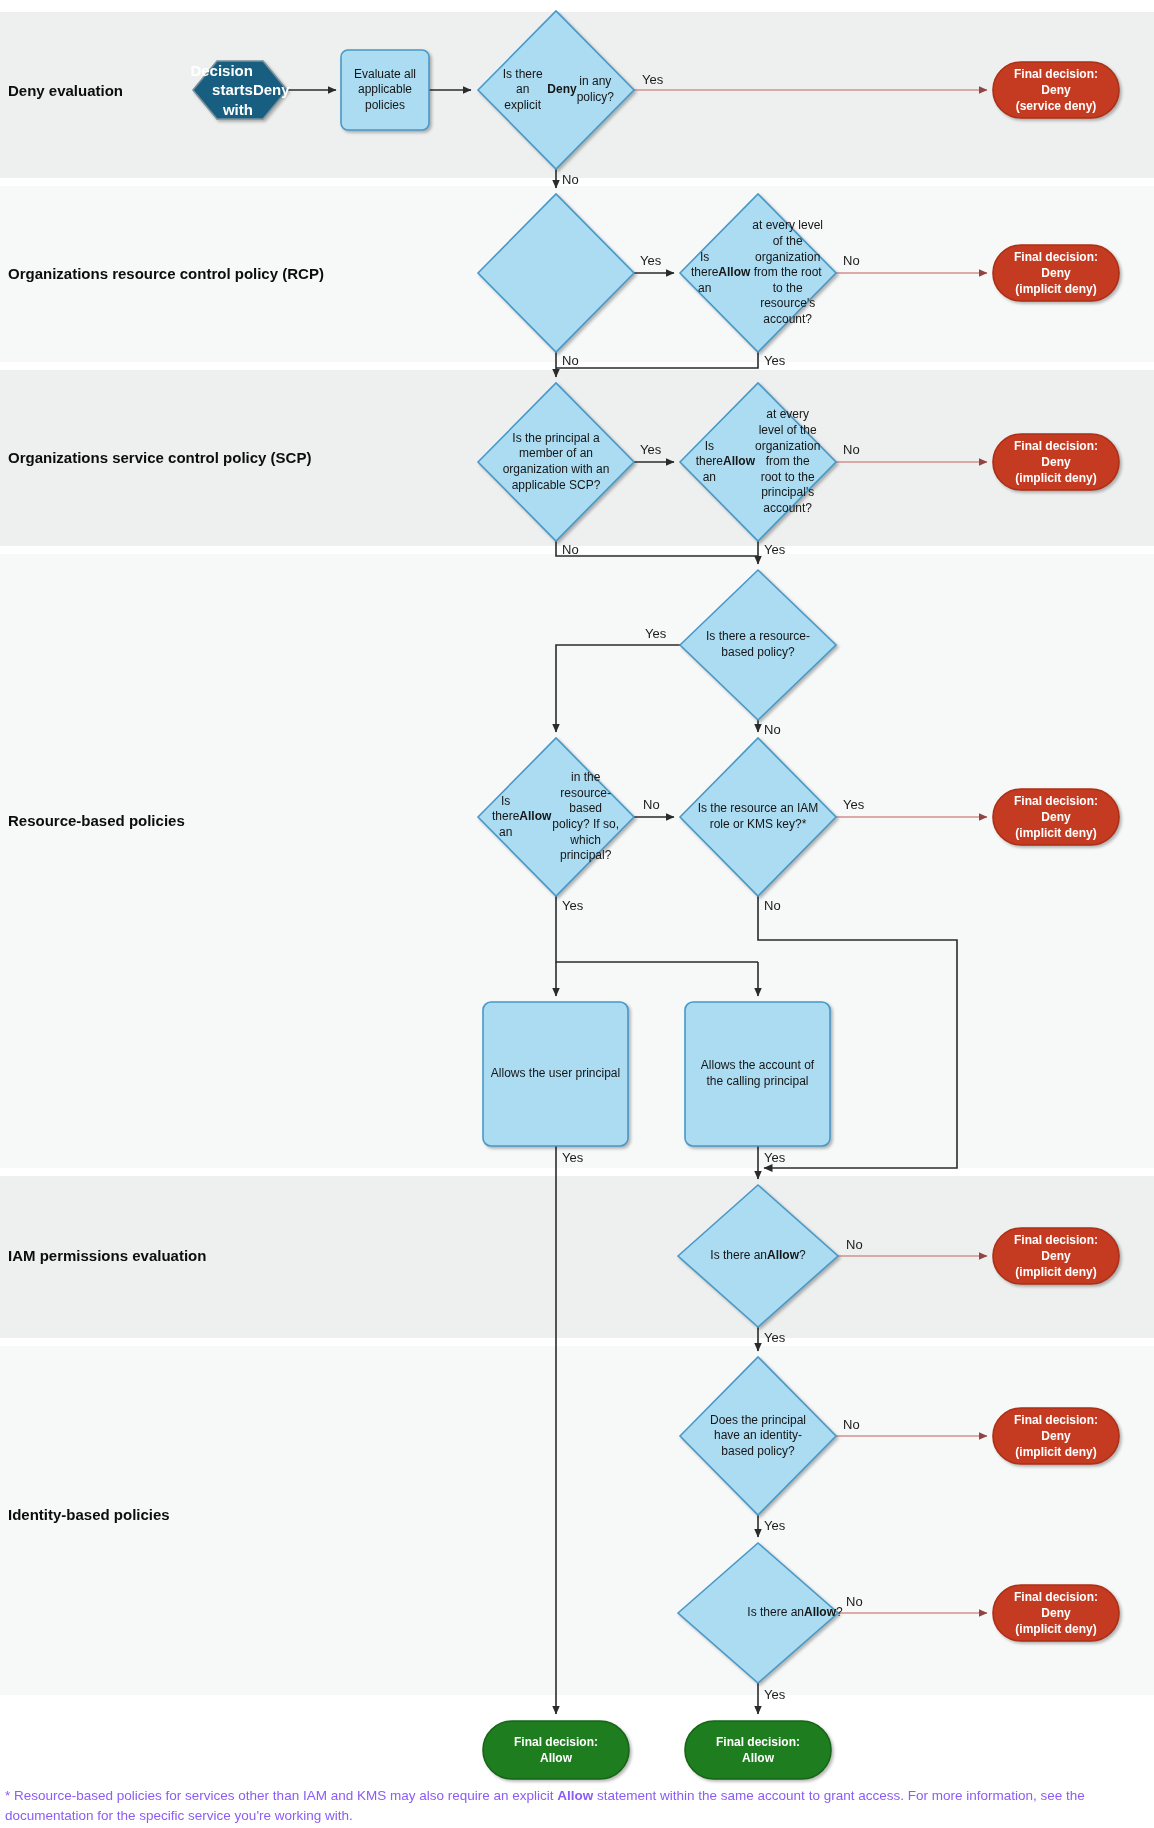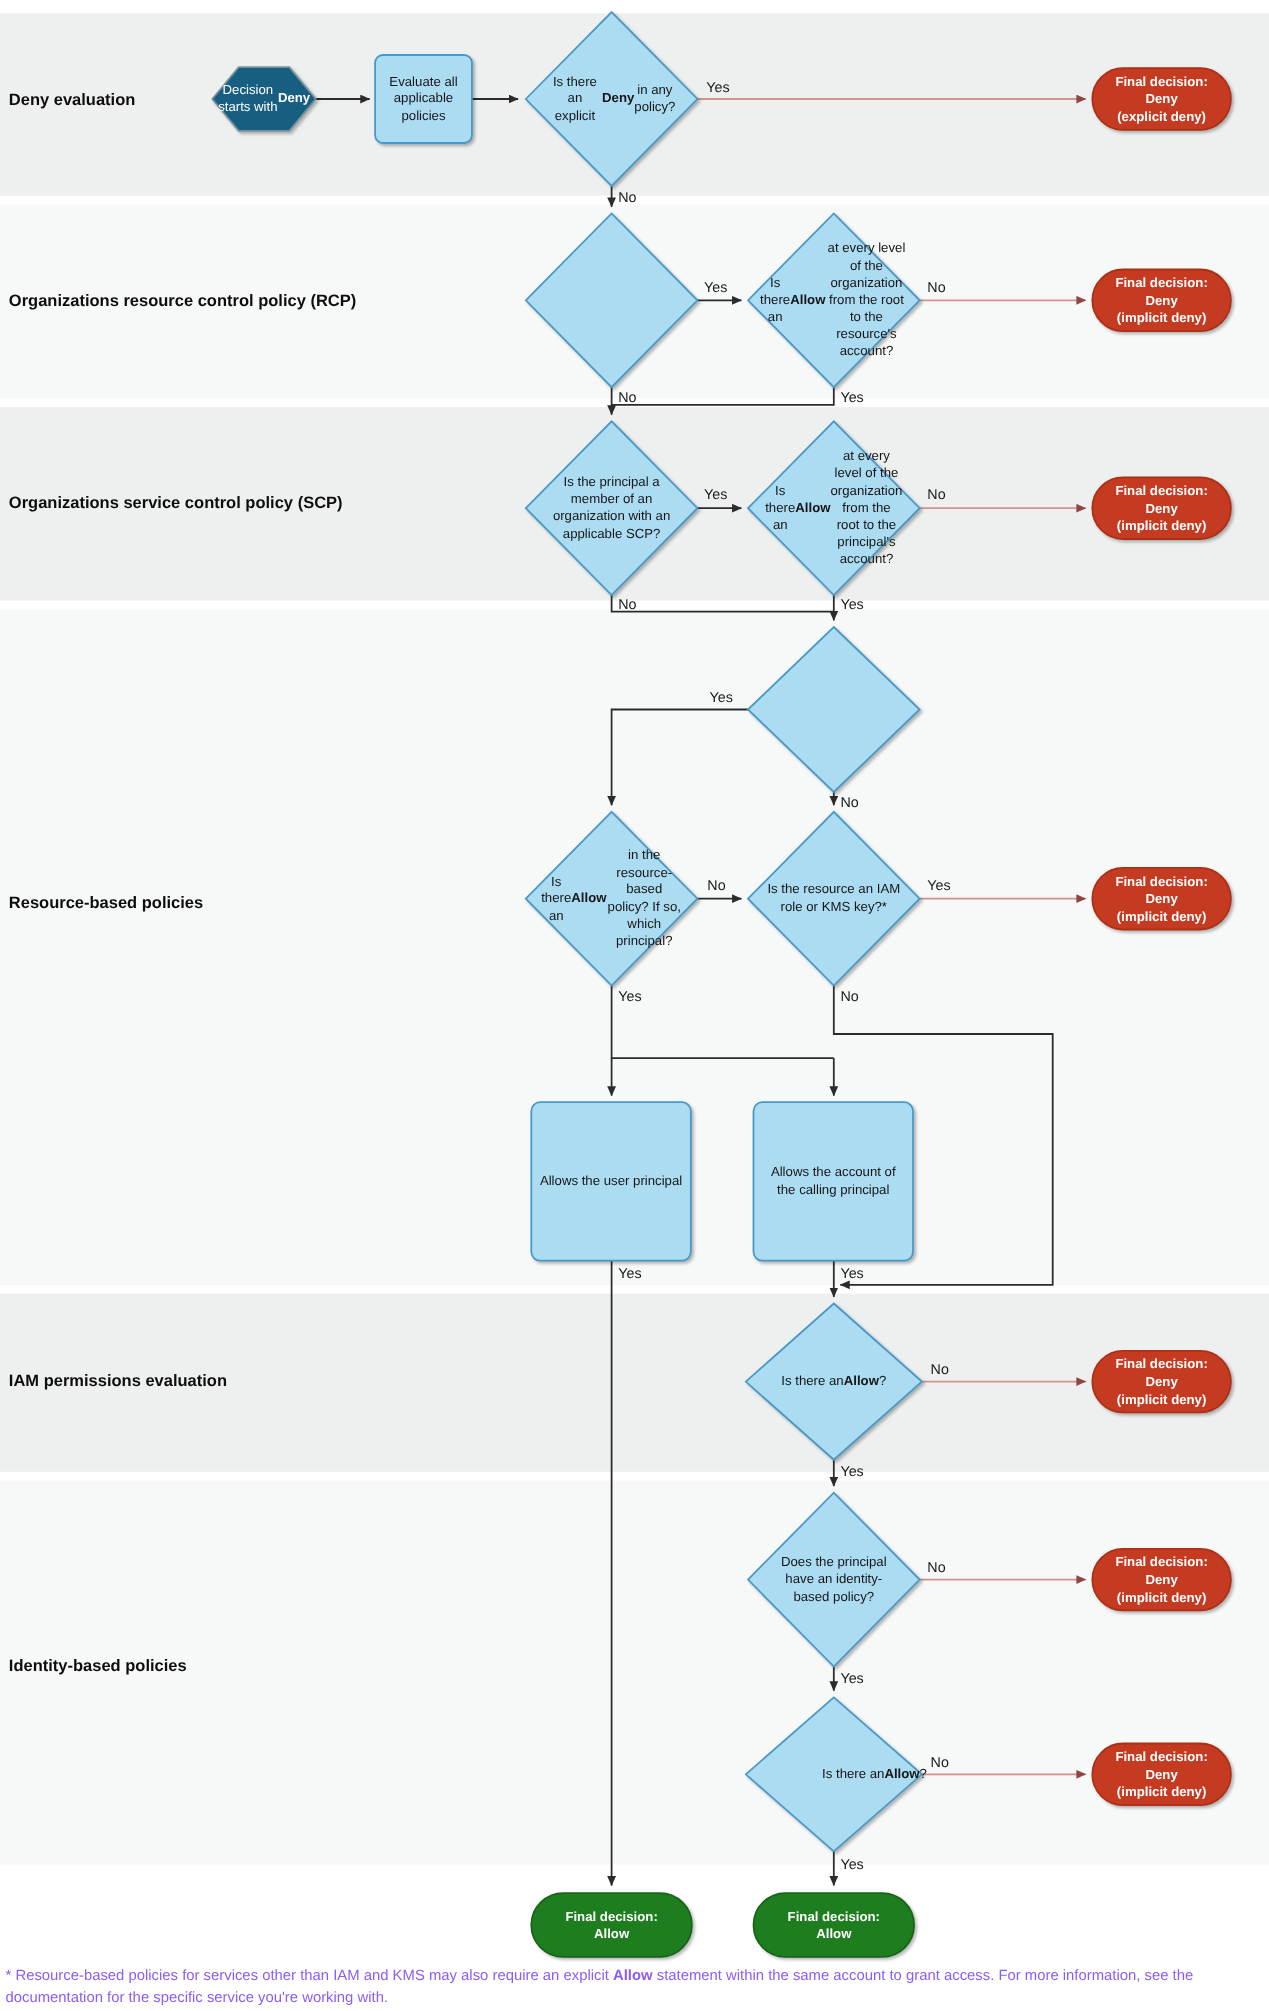--- a/index.html
+++ b/index.html
@@ -8,21 +8,21 @@
   #canvas{position:relative;width:1154px;height:1828px;background:#ffffff;overflow:hidden;}
   .band{position:absolute;left:0;width:1154px;}
   .band-gray{background:#edf0ef;}
   .band-light{background:#f7f8f8;}
   .band-label{position:absolute;font-size:15px;font-weight:bold;color:#0d0d0d;white-space:nowrap;}
   svg.layer{position:absolute;left:0;top:0;}
   .shapes{filter:drop-shadow(2px 2px 1.5px rgba(0,0,0,0.28));}
   .conn{fill:none;stroke-width:1.6px;}
   .nlabel{position:absolute;display:flex;align-items:center;justify-content:center;
           text-align:center;font-size:12px;line-height:1.3;color:#161616;}
-  .nlabel.white{color:#ffffff;font-weight:400;font-size:12px;}
+  .nlabel.white{color:#ffffff;font-weight:700;font-size:15px;text-align:right;}
   .olabel{position:absolute;display:flex;flex-direction:column;align-items:center;justify-content:center;
           text-align:center;font-size:12px;font-weight:bold;line-height:1.35;color:#ffffff;}
   .elabel{position:absolute;font-size:13px;color:#1b1b1b;white-space:nowrap;}
   .footnote{position:absolute;font-size:13.5px;line-height:1.45;color:#8b5cf6;}
 </style>
 </head>
 <body>
 
 <div id="canvas">
 
@@ -116,32 +116,33 @@
       <rect x="685" y="1721" width="146" height="58" rx="29" fill="#1e7d1f" stroke="#166517"></rect>
     </g>
   </svg>
 
   <div class="nlabel white" style="left:198px;top:66px;width:84px;height:48px">Decision starts with <b>Deny</b></div>
   <div class="nlabel" style="left:345px;top:54px;width:80px;height:72px">Evaluate all applicable policies</div>
   <div class="nlabel" style="left:498px;top:44px;width:116px;height:92px">Is there an explicit <b>Deny</b> in any policy?</div>
   <div class="nlabel" style="left:691px;top:200px;width:134px;height:146px">Is there an <b>Allow</b> at every level of the organization from the root to the resource's account?</div>
   <div class="nlabel" style="left:492px;top:404px;width:128px;height:116px">Is the principal a member of an organization with an applicable SCP?</div>
   <div class="nlabel" style="left:697px;top:392px;width:122px;height:140px">Is there an <b>Allow</b> at every level of the organization from the root to the principal's account?</div>
+  <div class="nlabel" style="left:702px;top:600px;width:112px;height:90px">Is there a resource-based policy?</div>
   <div class="nlabel" style="left:492px;top:754px;width:128px;height:126px">Is there an <b>Allow</b> in the resource-based policy? If so, which principal?</div>
   <div class="nlabel" style="left:691px;top:779px;width:134px;height:76px">Is the resource an IAM role or KMS key?*</div>
   <div class="nlabel" style="left:691px;top:1008px;width:133px;height:132px">Allows the account of the calling principal</div>
   <div class="nlabel" style="left:489px;top:1008px;width:133px;height:132px">Allows the user principal</div>
   <div class="nlabel" style="left:691px;top:1238px;width:134px;height:36px">Is there an <b>Allow</b>?</div>
   <div class="nlabel" style="left:698px;top:1398px;width:120px;height:76px">Does the principal have an identity-based policy?</div>
   <div class="nlabel" style="left:728px;top:1595px;width:134px;height:36px">Is there an <b>Allow</b>?</div>
 
   <div class="olabel" style="left:995px;top:65px;width:122px;height:50px">
     <span>Final decision:</span>
     <span>Deny</span>
-    <span>(explicit deny)</span>
+    <span>(service deny)</span>
   </div>
   <div class="olabel" style="left:995px;top:248px;width:122px;height:50px">
     <span>Final decision:</span>
     <span>Deny</span>
     <span>(implicit deny)</span>
   </div>
   <div class="olabel" style="left:995px;top:437px;width:122px;height:50px">
     <span>Final decision:</span>
     <span>Deny</span>
     <span>(implicit deny)</span>

